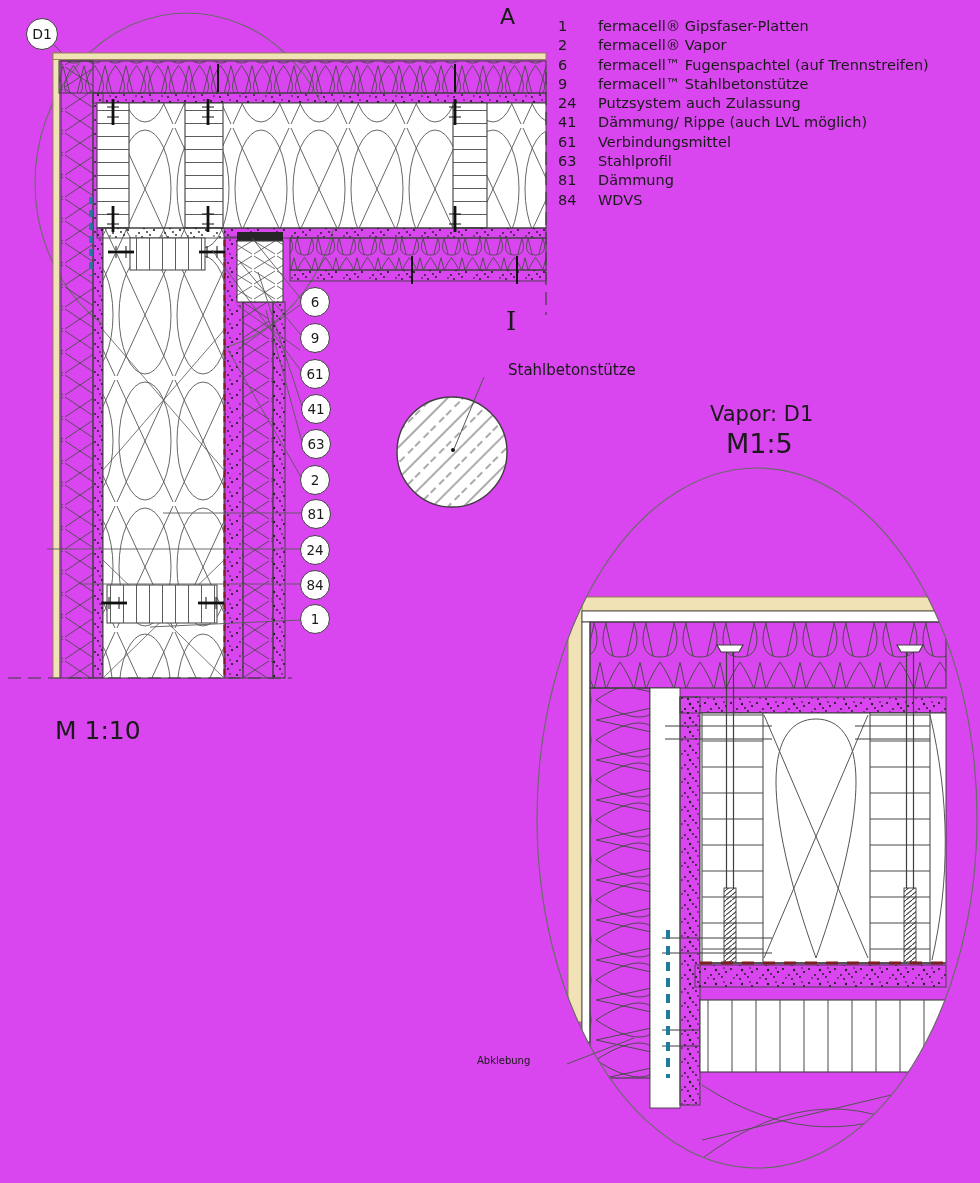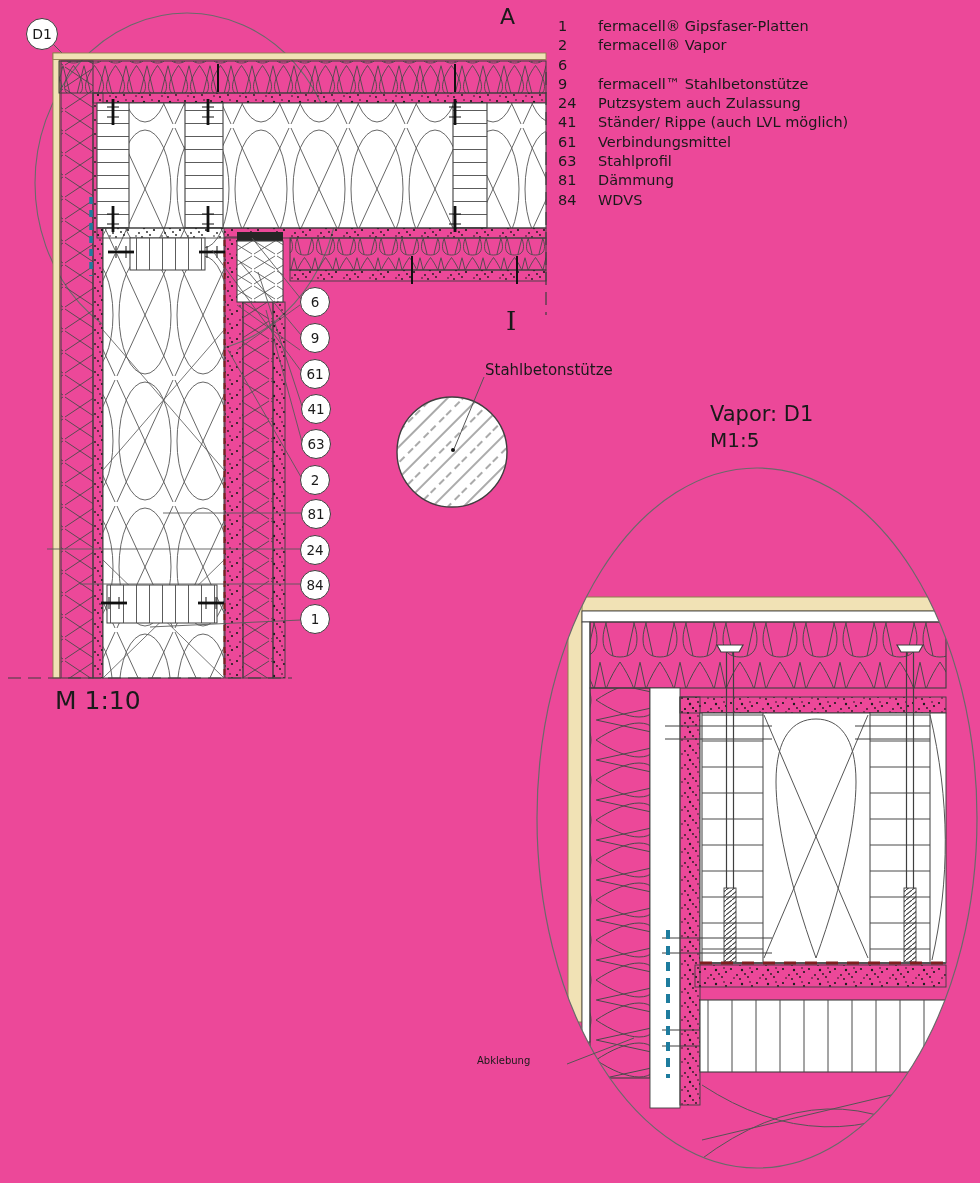--- a/index.html
+++ b/index.html
@@ -1,29 +1,29 @@
 <!DOCTYPE html>
 <html><head>
 <meta charset="utf-8">
 <style>
   html,body { margin:0; padding:0; background:#ffffff; }
   .stage {
-    position:relative; width:980px; height:1183px; background:#ec4899;
+    position:relative; width:980px; height:1183px; background:#d946ef;
     font-family:"DejaVu Sans","Liberation Sans",sans-serif; color:#1a1a1a;
     overflow:hidden;
   }
   .stage svg { position:absolute; left:0; top:0; }
   .txt { position:absolute; white-space:nowrap; }
   .t-d1 { font-size:14px; }
   .t-a { font-size:22px; }
   .t-i { font-family:"DejaVu Serif","Liberation Serif",serif; font-size:26px; }
-  .t-scale-main { font-size:25px; }
+  .t-scale-main { font-size:25px;margin-top:30px; }
   .t-stahl { font-size:15px; }
   .t-detail-title { font-size:21px; }
-  .t-detail-scale { font-size:20px; }
+  .t-detail-scale { font-size:27px;margin-left:16px; }
   .t-abkleb { font-size:10px; }
   .callout {
     position:absolute; width:30px; height:30px; box-sizing:border-box;
     border:1.6px solid #3f3f3f; border-radius:50%; background:#fff;
     display:flex; align-items:center; justify-content:center;
     font-size:13.5px; transform:translate(-50%,-50%);
   }
   .d1circle {
     position:absolute; width:32px; height:32px; box-sizing:border-box;
     border:1.4px solid #3f3f3f; border-radius:50%; background:#fff;
@@ -273,48 +273,49 @@
   </g>
 </svg>
 
 <div class="d1circle t-d1" style="left:42px; top:34px;">
   <span>D1</span>
 </div>
 
 <div class="txt t-a" style="left:500px; top:4px;">A</div>
 <div class="txt t-i" style="left:506px; top:306px;">I</div>
 <div class="txt t-scale-main" style="left:55px; top:686px;">M 1:10</div>
-<div class="txt t-stahl" style="left:485px; top:361px;text-align:center;">Stahlbetonstütze</div>
+<div class="txt t-stahl" style="left:508px; top:361px;text-align:center;">Stahlbetonstütze</div>
 <div class="txt t-detail-title" style="left:710px; top:402px;">Vapor: D1</div>
 <div class="txt t-detail-scale" style="left:710px; top:428px;">M1:5</div>
 <div class="txt t-abkleb" style="left:477px; top:1055px;">Abklebung</div>
 
 <div class="legend">
   <div class="lg-row">
         <span class="lg-num">1</span>
         <span class="lg-label">fermacell® Gipsfaser-Platten</span>
       </div>
   <div class="lg-row">
         <span class="lg-num">2</span>
         <span class="lg-label">fermacell® Vapor</span>
       </div>
   <div class="lg-row">
         <span class="lg-num">6</span>
+        <span class="lg-label">fermacell™ Fugenspachtel (auf Trennstreifen)</span>
       </div>
   <div class="lg-row">
         <span class="lg-num">9</span>
         <span class="lg-label">fermacell™ Stahlbetonstütze</span>
       </div>
   <div class="lg-row">
         <span class="lg-num">24</span>
         <span class="lg-label">Putzsystem auch Zulassung</span>
       </div>
   <div class="lg-row">
         <span class="lg-num">41</span>
-        <span class="lg-label">Ständer/ Rippe (auch LVL möglich)</span>
+        <span class="lg-label">Dämmung/ Rippe (auch LVL möglich)</span>
       </div>
   <div class="lg-row">
         <span class="lg-num">61</span>
         <span class="lg-label">Verbindungsmittel</span>
       </div>
   <div class="lg-row">
         <span class="lg-num">63</span>
         <span class="lg-label">Stahlprofil</span>
       </div>
   <div class="lg-row">

